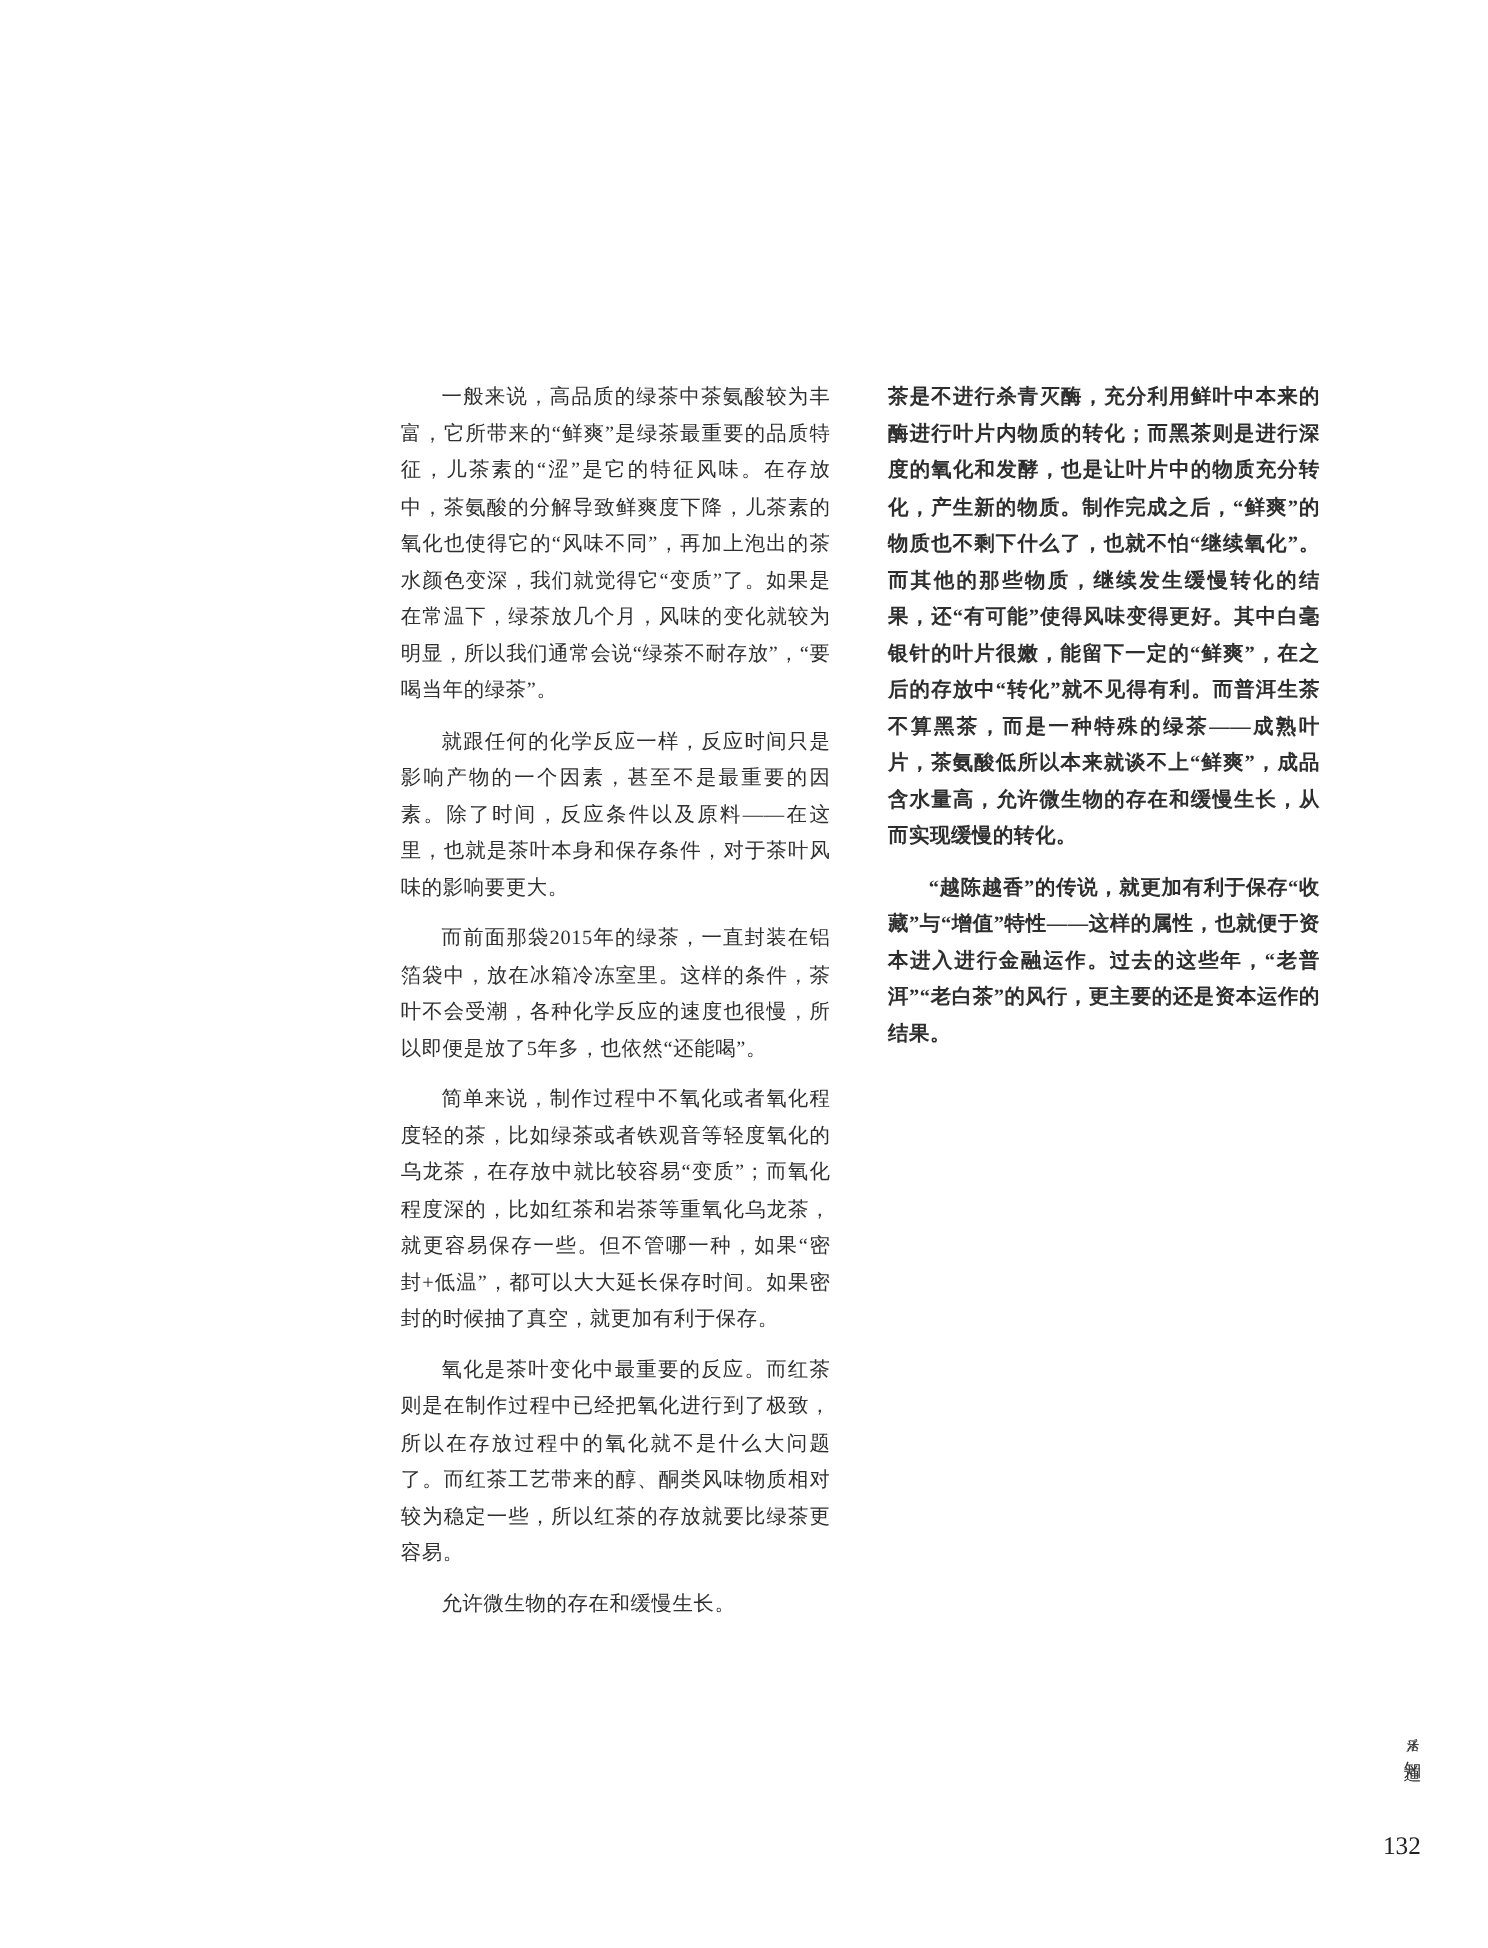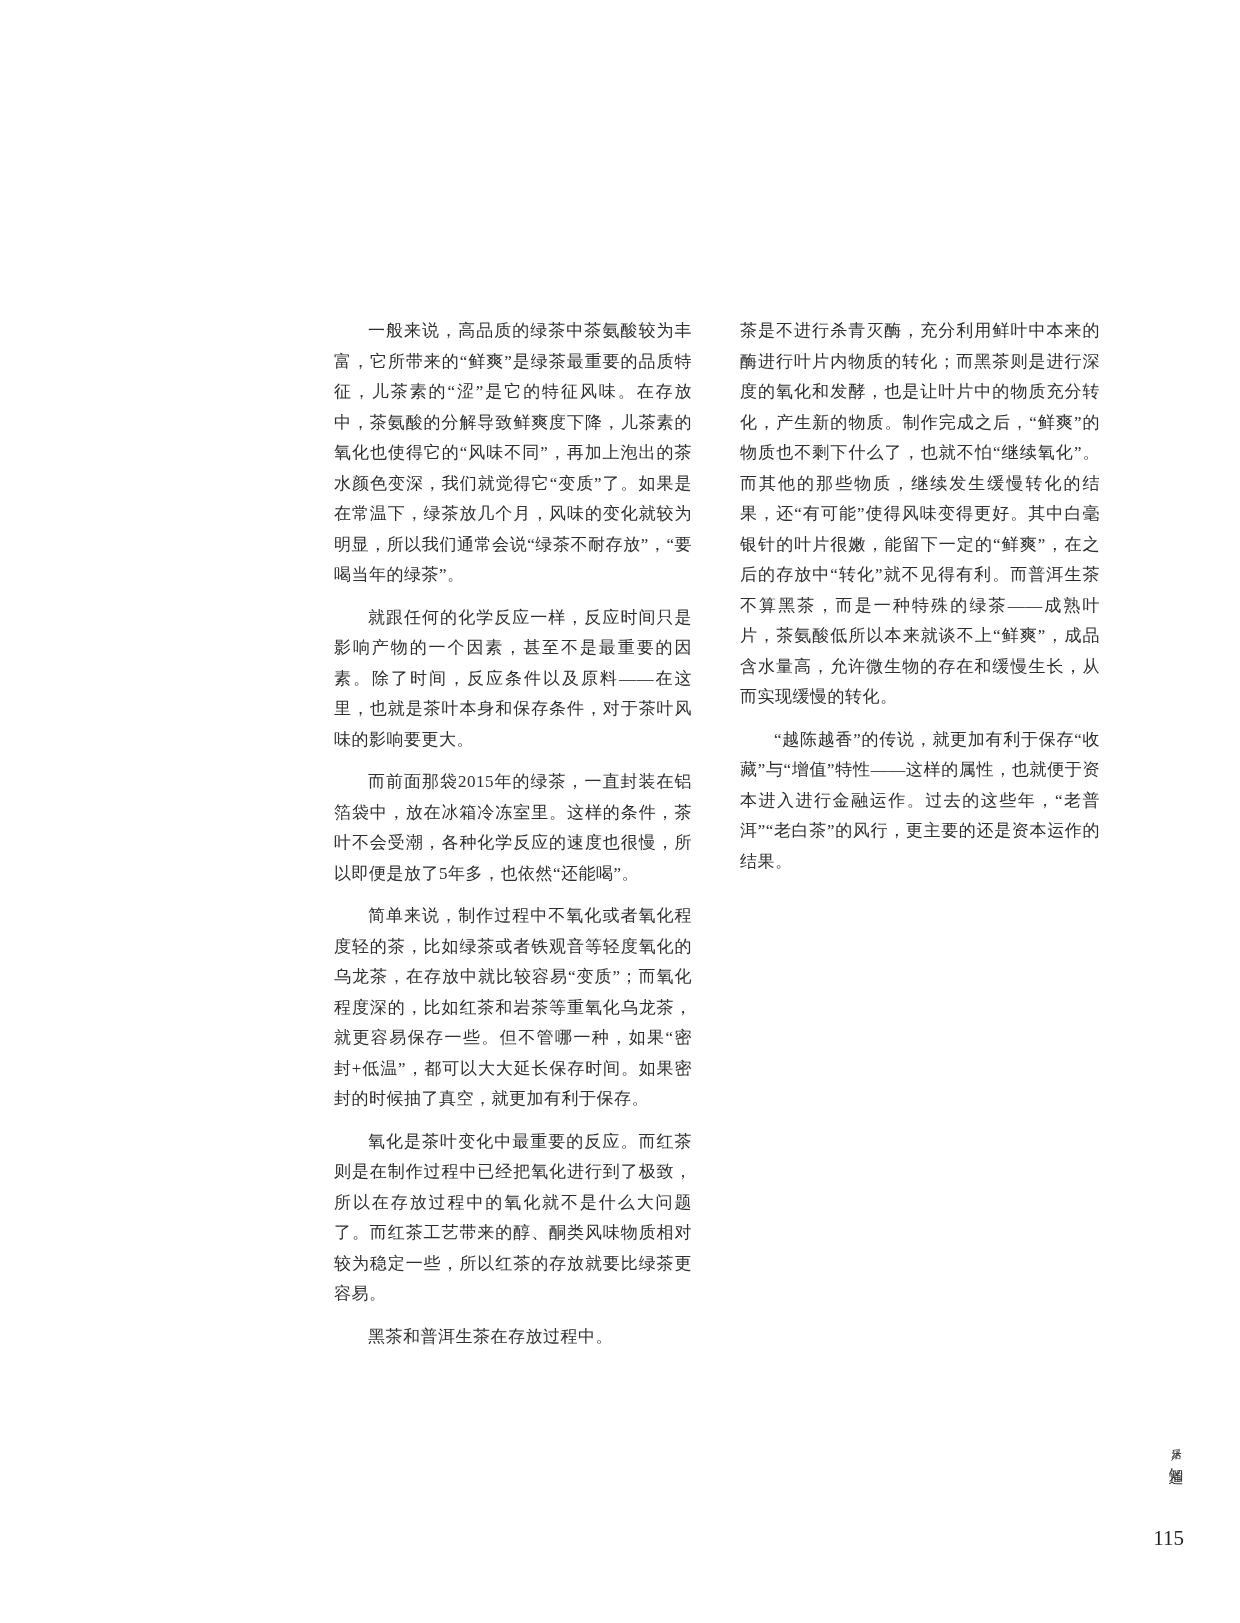--- a/index.html
+++ b/index.html
@@ -22,21 +22,21 @@
   }
   .col {
     position: absolute;
     top: 316px;
     font-size: 17px;
     line-height: 30.5px;
     text-align: justify;
     letter-spacing: 0.5px;
   }
   #left-col  { left: 334px; width: 358px; }
-  #right-col { left: 740px; width: 360px; }
+  #right-col { left: 740px; width: 360px; font-weight: bold; }
   .col p {
     margin: 0 0 12px 0;
     text-indent: 2em;
   }
   .col p.continuation {
     text-indent: 0;
   }
   .end-mark {
     display: inline-block;
     width: 14px;
@@ -81,27 +81,27 @@
 <body>
 
 <div class="page">
 
   <div class="col" id="left-col">
     <p>一般来说，高品质的绿茶中茶氨酸较为丰富，它所带来的“鲜爽”是绿茶最重要的品质特征，儿茶素的“涩”是它的特征风味。在存放中，茶氨酸的分解导致鲜爽度下降，儿茶素的氧化也使得它的“风味不同”，再加上泡出的茶水颜色变深，我们就觉得它“变质”了。如果是在常温下，绿茶放几个月，风味的变化就较为明显，所以我们通常会说“绿茶不耐存放”，“要喝当年的绿茶”。</p>
     <p>就跟任何的化学反应一样，反应时间只是影响产物的一个因素，甚至不是最重要的因素。除了时间，反应条件以及原料——在这里，也就是茶叶本身和保存条件，对于茶叶风味的影响要更大。</p>
     <p>而前面那袋2015年的绿茶，一直封装在铝箔袋中，放在冰箱冷冻室里。这样的条件，茶叶不会受潮，各种化学反应的速度也很慢，所以即便是放了5年多，也依然“还能喝”。</p>
     <p>简单来说，制作过程中不氧化或者氧化程度轻的茶，比如绿茶或者铁观音等轻度氧化的乌龙茶，在存放中就比较容易“变质”；而氧化程度深的，比如红茶和岩茶等重氧化乌龙茶，就更容易保存一些。但不管哪一种，如果“密封+低温”，都可以大大延长保存时间。如果密封的时候抽了真空，就更加有利于保存。</p>
     <p>氧化是茶叶变化中最重要的反应。而红茶则是在制作过程中已经把氧化进行到了极致，所以在存放过程中的氧化就不是什么大问题了。而红茶工艺带来的醇、酮类风味物质相对较为稳定一些，所以红茶的存放就要比绿茶更容易。</p>
-    <p>黑茶和普洱生茶在存放过程中。</p>
+    <p>允许微生物的存在和缓慢生长。</p>
   </div>
 
   <div class="col" id="right-col">
     <p class="continuation">茶是不进行杀青灭酶，充分利用鲜叶中本来的酶进行叶片内物质的转化；而黑茶则是进行深度的氧化和发酵，也是让叶片中的物质充分转化，产生新的物质。制作完成之后，“鲜爽”的物质也不剩下什么了，也就不怕“继续氧化”。而其他的那些物质，继续发生缓慢转化的结果，还“有可能”使得风味变得更好。其中白毫银针的叶片很嫩，能留下一定的“鲜爽”，在之后的存放中“转化”就不见得有利。而普洱生茶不算黑茶，而是一种特殊的绿茶——成熟叶片，茶氨酸低所以本来就谈不上“鲜爽”，成品含水量高，允许微生物的存在和缓慢生长，从而实现缓慢的转化。</p>
     <p>“越陈越香”的传说，就更加有利于保存“收藏”与“增值”特性——这样的属性，也就便于资本进入进行金融运作。过去的这些年，“老普洱”“老白茶”的风行，更主要的还是资本运作的结果。</p>
   </div>
 
   <div class="side-label">
     <span class="small">乐活</span><span class="slash">／</span><span class="big">知道</span>
   </div>
 
-  <div class="page-number">115</div>
+  <div class="page-number">132</div>
 
 </div>
 
 </body></html>

